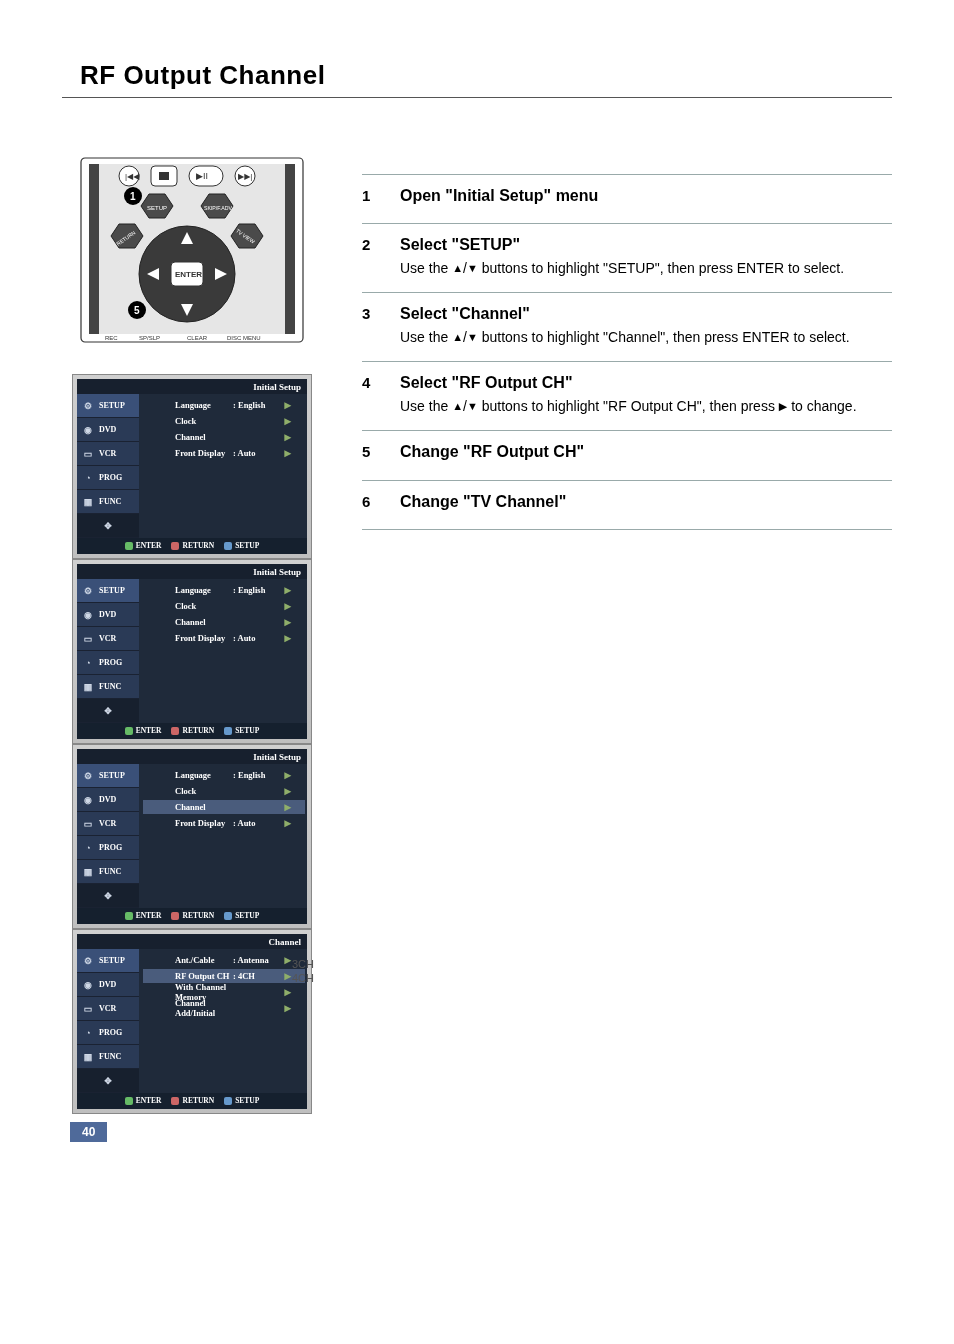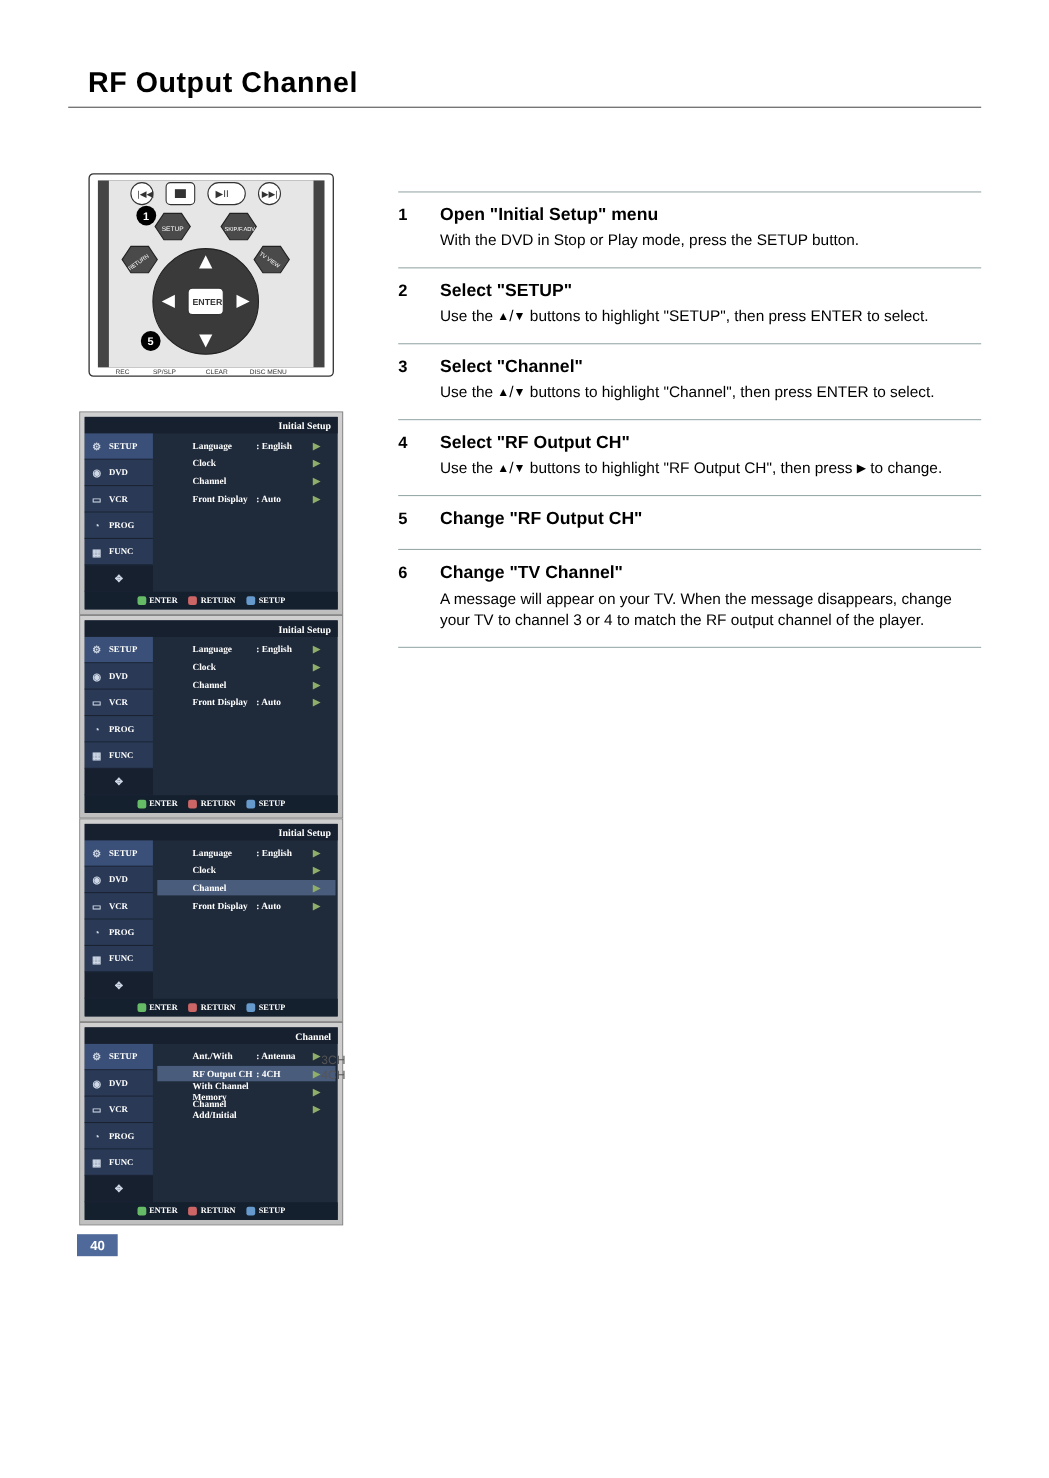--- a/index.html
+++ b/index.html
@@ -343,21 +343,21 @@
                     <div class="osd-tab">
                       <span class="osd-tab-icon">▦</span>
                       <span>FUNC</span>
                     </div>
                     <div class="osd-tab" style="background: rgb(23, 32, 46); justify-content: center;">
                       <span class="osd-tab-icon">✥</span>
                     </div>
                   </div>
                   <div class="osd-list">
                     <div class="osd-row">
-                      <span class="lab">Ant./With</span>
+                      <span class="lab">Ant./Cable</span>
                       <span class="val">: Antenna</span>
                       <span class="arw">▶</span>
                     </div>
                     <div class="osd-row highlight">
                       <span class="lab">RF Output CH</span>
                       <span class="val">: 4CH</span>
                       <span class="arw">▶</span>
                     </div>
                     <div class="osd-row">
                       <span class="lab">With Channel Memory</span>
@@ -395,21 +395,20 @@
         </div>
 
     </div>
 
     <div class="right-col">
       <div class="steps" id="steps">
           <div class="step">
             <div class="step-num">1</div>
             <div class="step-body">
               <div class="heading">Open "Initial Setup" menu</div>
-              <div>With the DVD in Stop or Play mode, press the SETUP button.</div>
             </div>
           </div>
           <div class="step">
             <div class="step-num">2</div>
             <div class="step-body">
               <div class="heading">Select "SETUP"</div>
               <div>Use the <span class="tri">▲</span>/<span class="tri">▼</span> buttons to highlight "SETUP", then press ENTER to select.</div>
             </div>
           </div>
           <div class="step">
@@ -429,21 +428,20 @@
           <div class="step">
             <div class="step-num">5</div>
             <div class="step-body">
               <div class="heading">Change "RF Output CH"</div>
             </div>
           </div>
           <div class="step">
             <div class="step-num">6</div>
             <div class="step-body">
               <div class="heading">Change "TV Channel"</div>
-              <div>A message will appear on your TV. When the message disappears, change your TV to channel 3 or 4 to match the RF output channel of the player.</div>
             </div>
           </div>
         </div>
       <div class="steps-after"></div>
     </div>
   </div>
 
   <div class="page-num">40</div>
 </div>
 

